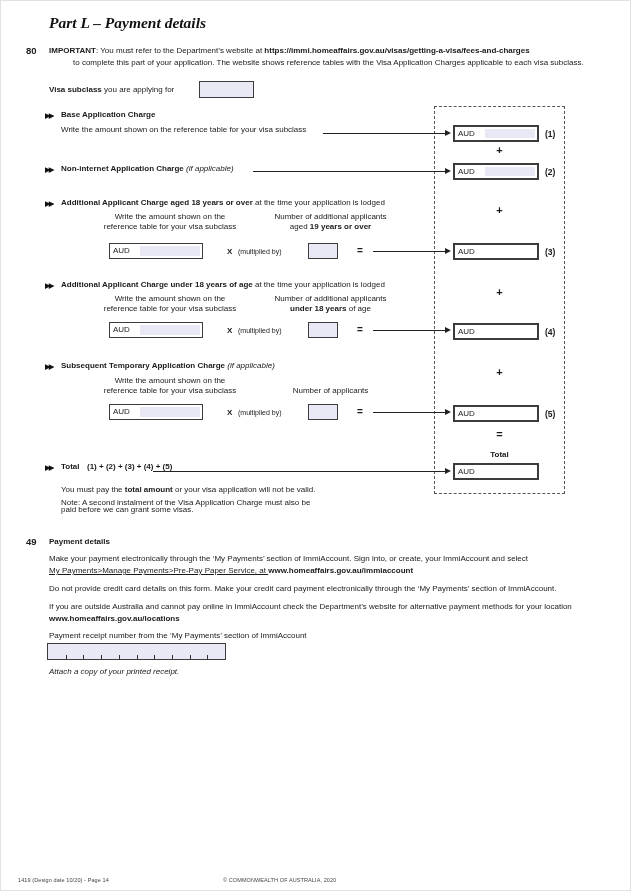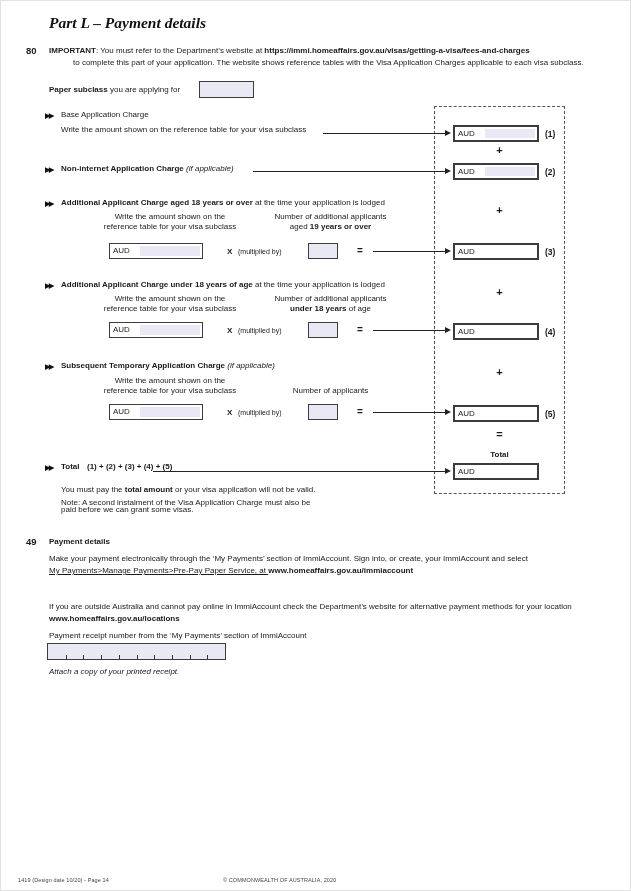--- a/index.html
+++ b/index.html
@@ -48,21 +48,21 @@
 <body>
 
 <div class="page">
 
   <div class="abs title" style="left:48px;top:13px;">Part L – Payment details</div>
 
   <div class="abs qnum" style="left:25px;top:44px;">80</div>
   <div class="abs t" style="left:48px;top:45px;"><span style="font-weight: bold; font-style: normal;">IMPORTANT</span><span style="font-weight: normal; font-style: normal;">: You must refer to the Department’s website at </span><span style="font-weight: bold; font-style: normal;">https://immi.homeaffairs.gov.au/visas/getting-a-visa/fees-and-charges</span></div>
   <div class="abs t" style="left:48px;top:57px;margin-left:24px;">to complete this part of your application. The website shows reference tables with the Visa Application Charges applicable to each visa subclass.</div>
 
-  <div class="abs t" style="left:48px;top:84px;"><span style="font-weight: bold; font-style: normal;">Paper subclass</span><span style="font-weight: normal; font-style: normal;"> you are applying for</span></div>
+  <div class="abs t" style="left:48px;top:84px;"><span style="font-weight: bold; font-style: normal;">Visa subclass</span><span style="font-weight: normal; font-style: normal;"> you are applying for</span></div>
   <div class="fieldbox lav" style="left:198px;top:80px;width:55px;height:17px;"></div>
 
   <div class="dashed" style="left:433px;top:105px;width:131px;height:388px;"></div>
 
   <div class="aud-box" style="left:452px;top:124px;">
     <span class="cur">AUD</span>
     <span class="fillzone"></span>
   </div>
   <div class="ref" style="left:544px;top:128px;">(1)</div>
 
@@ -95,21 +95,21 @@
   </div>
   <div class="ref" style="left:544px;top:408px;">(5)</div>
 
   <div class="op" style="left:433px;top:427px;width:131px;">=</div>
   <div class="abs t b" style="left:433px;top:449px;width:131px;text-align:center;">Total</div>
   <div class="aud-box" style="left:452px;top:462px;">
     <span class="cur">AUD</span>
   </div>
 
   <span class="abs mk" style="left:44px;top:110px;">▶▶</span>
-  <div class="abs sec-title" style="left:60px;top:109px;"><span style="font-weight: normal; font-style: normal;">Base Application Charge</span></div>
+  <div class="abs sec-title" style="left:60px;top:109px;"><span style="font-weight: bold; font-style: normal;">Base Application Charge</span></div>
   <div class="abs t" style="left:60px;top:124px;">Write the amount shown on the reference table for your visa subclass</div>
   <div class="arrow" style="left:322px;top:132px;width:126px;"></div>
 
   <span class="abs mk" style="left:44px;top:164px;">▶▶</span>
   <div class="abs sec-title" style="left:60px;top:163px;"><span style="font-weight: bold; font-style: normal;">Non-internet Application Charge</span><span style="font-weight: normal; font-style: italic;"> (if applicable)</span></div>
   <div class="arrow" style="left:252px;top:170px;width:196px;"></div>
 
   <span class="abs mk" style="left:44px;top:198px;">▶▶</span>
   <div class="abs sec-title" style="left:60px;top:197px;"><span style="font-weight: bold; font-style: normal;">Additional Applicant Charge aged 18 years or over</span><span style="font-weight: normal; font-style: normal;"> at the time your application is lodged</span></div>
   <div class="centerlabel" style="left:84px;top:211px;width:170px;">Write the amount shown on the</div>
@@ -163,20 +163,21 @@
   <div class="arrow" style="left:152px;top:470px;width:296px;"></div>
 
   <div class="abs t" style="left:60px;top:484px;"><span style="font-weight: normal; font-style: normal;">You must pay the </span><span style="font-weight: bold; font-style: normal;">total amount</span><span style="font-weight: normal; font-style: normal;"> or your visa application will not be valid.</span></div>
   <div class="abs t" style="left:60px;top:497px;"><span style="font-weight: normal; font-style: normal;">Note</span><span style="font-weight: normal; font-style: normal;">: A second instalment of the Visa Application Charge must also be</span></div>
   <div class="abs t" style="left:60px;top:504px;">paid before we can grant some visas.</div>
 
   <div class="abs qnum" style="left:25px;top:535px;">49</div>
   <div class="abs t b" style="left:48px;top:536px;">Payment details</div>
   <div class="abs t" style="left:48px;top:553px;">Make your payment electronically through the ‘My Payments’ section of ImmiAccount. Sign into, or create, your ImmiAccount and select</div>
   <div class="abs t" style="left:48px;top:565px;"><span style="font-weight: normal; font-style: normal; text-decoration: underline;">My Payments&gt;Manage Payments&gt;Pre-Pay Paper Service, at </span><span style="font-weight: bold; font-style: normal;">www.homeaffairs.gov.au/immiaccount</span></div>
+  <div class="abs t" style="left:48px;top:583px;">Do not provide credit card details on this form. Make your credit card payment electronically through the ‘My Payments’ section of ImmiAccount.</div>
   <div class="abs t" style="left:48px;top:601px;">If you are outside Australia and cannot pay online in ImmiAccount check the Department’s website for alternative payment methods for your location</div>
   <div class="abs t b" style="left:48px;top:613px;">www.homeaffairs.gov.au/locations</div>
 
   <div class="abs t" style="left:48px;top:630px;">Payment receipt number from the ‘My Payments’ section of ImmiAccount</div>
   <div class="comb" style="left:46px;top:642px;width:179px;height:17px;">
       <div class="tick" style="left: 10%;"></div>
       <div class="tick" style="left: 20%;"></div>
       <div class="tick" style="left: 30%;"></div>
       <div class="tick" style="left: 40%;"></div>
       <div class="tick" style="left: 50%;"></div>

